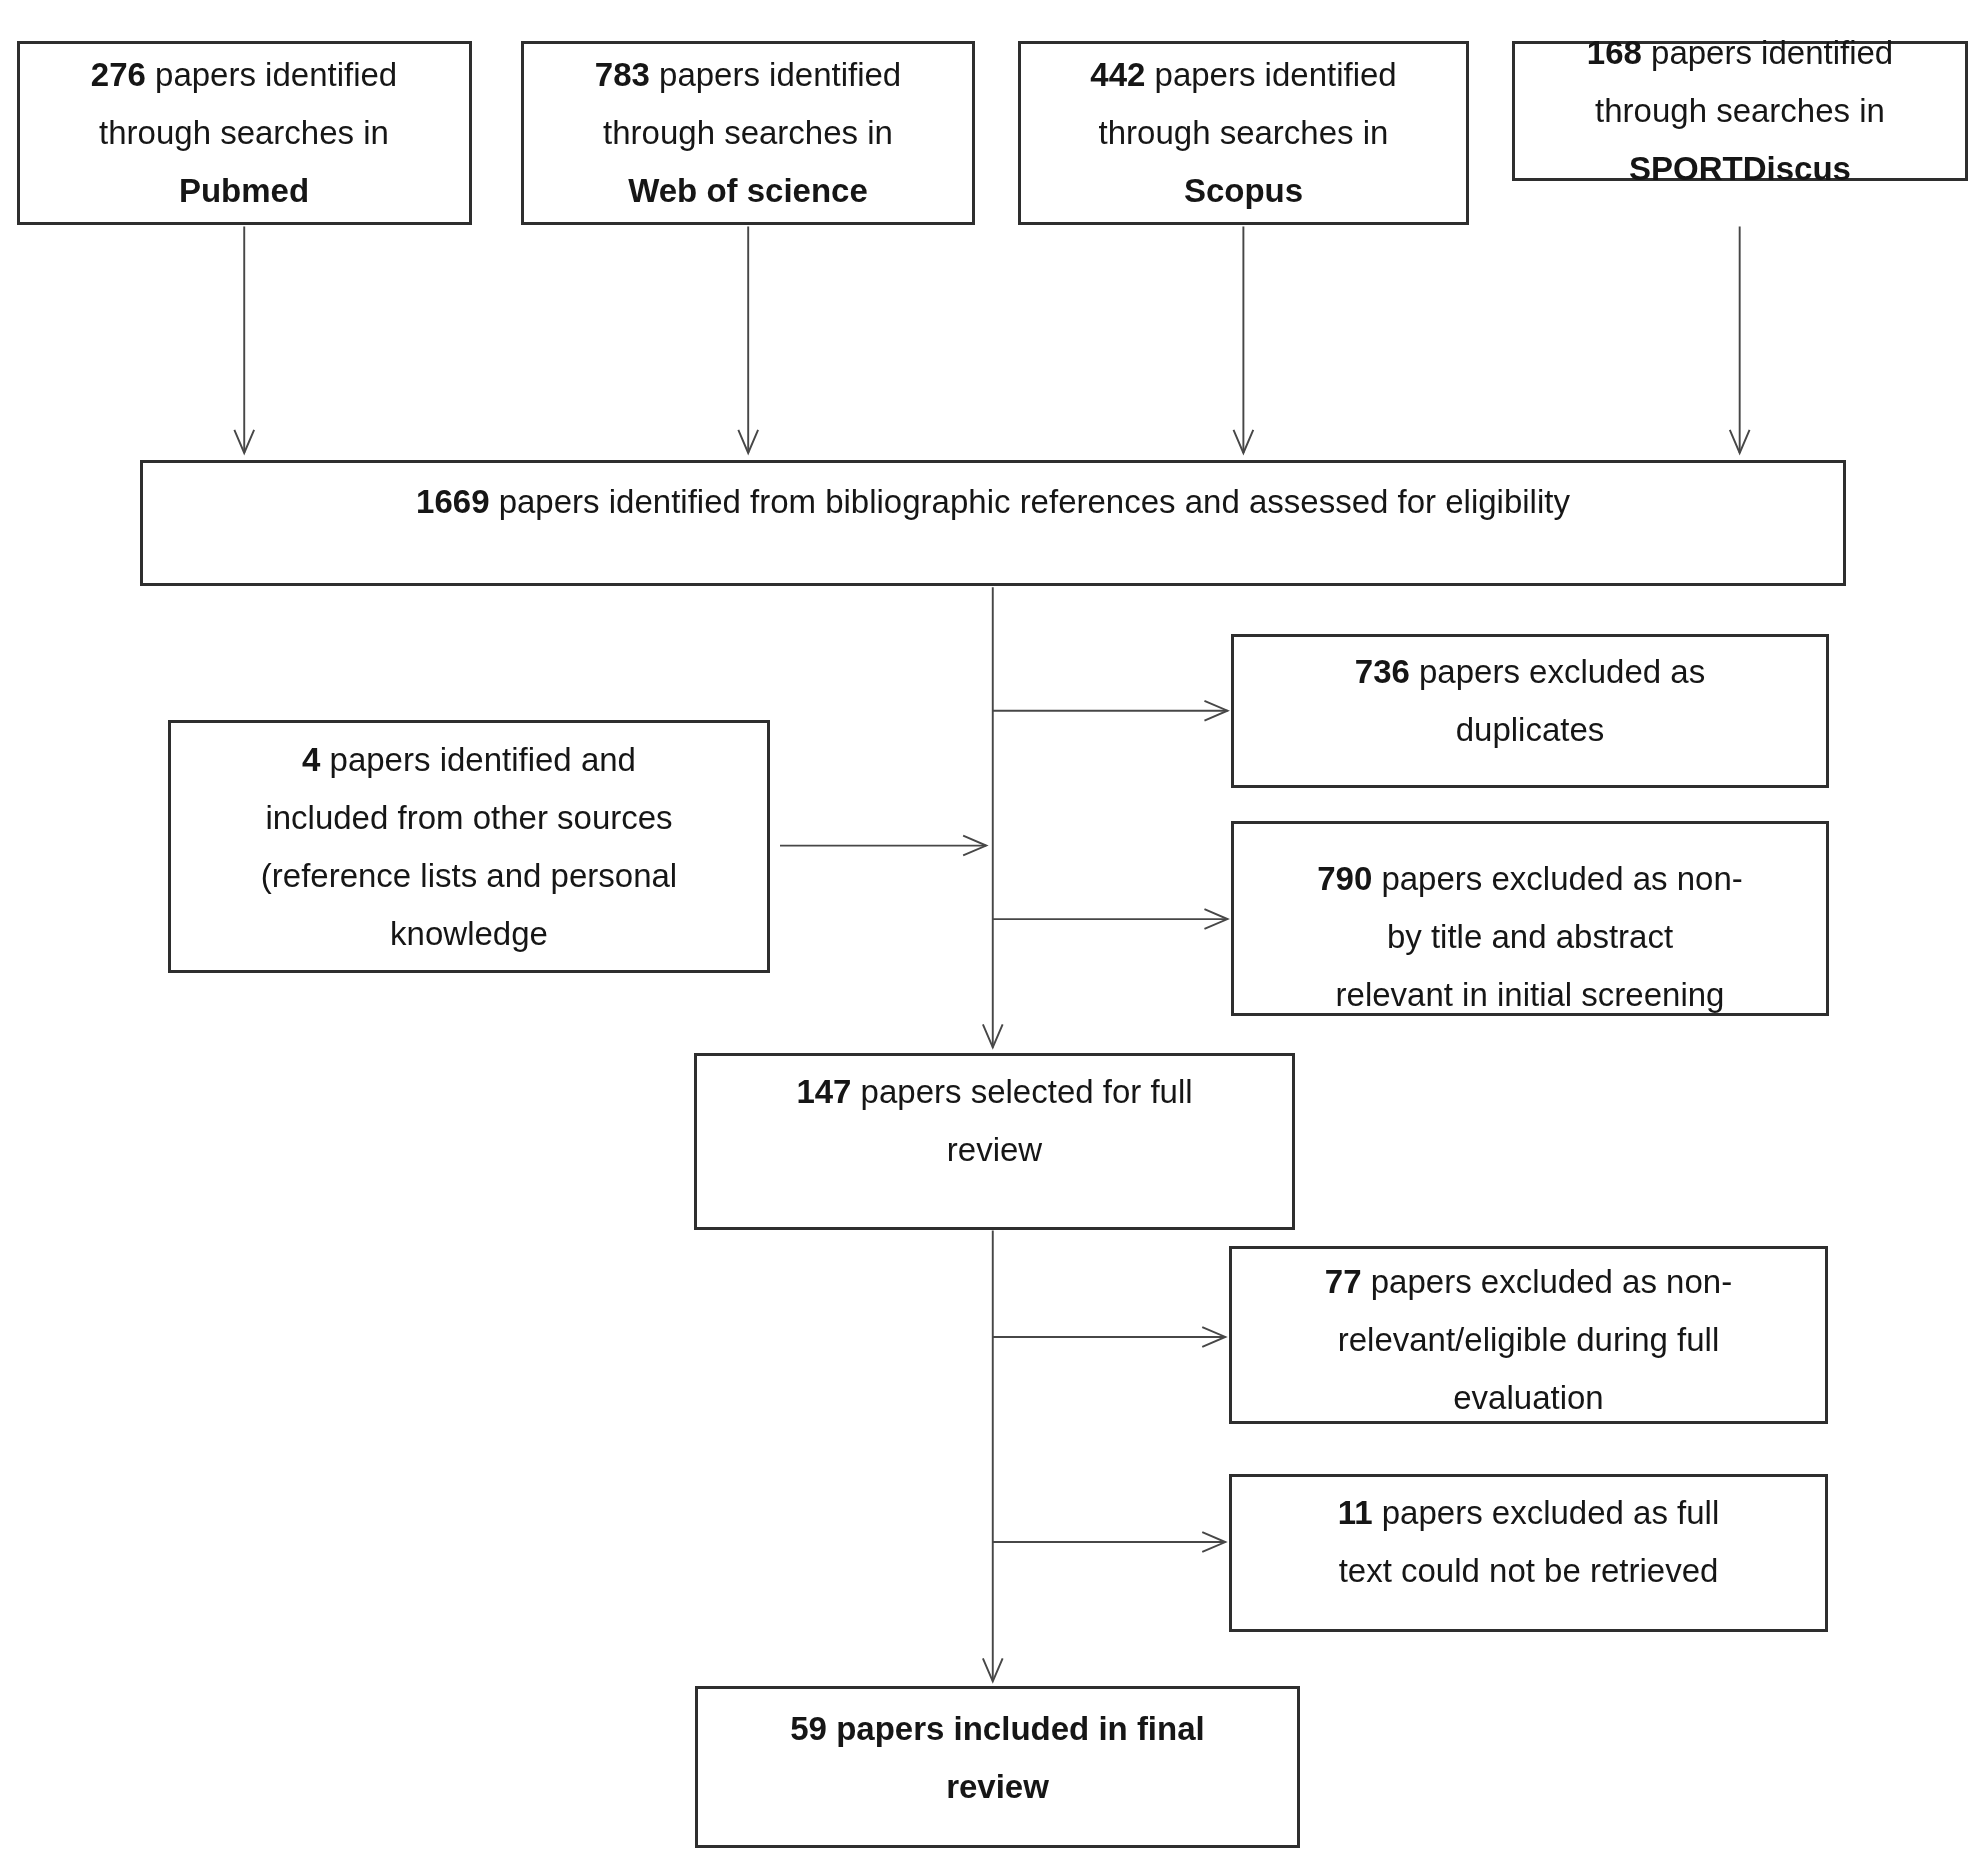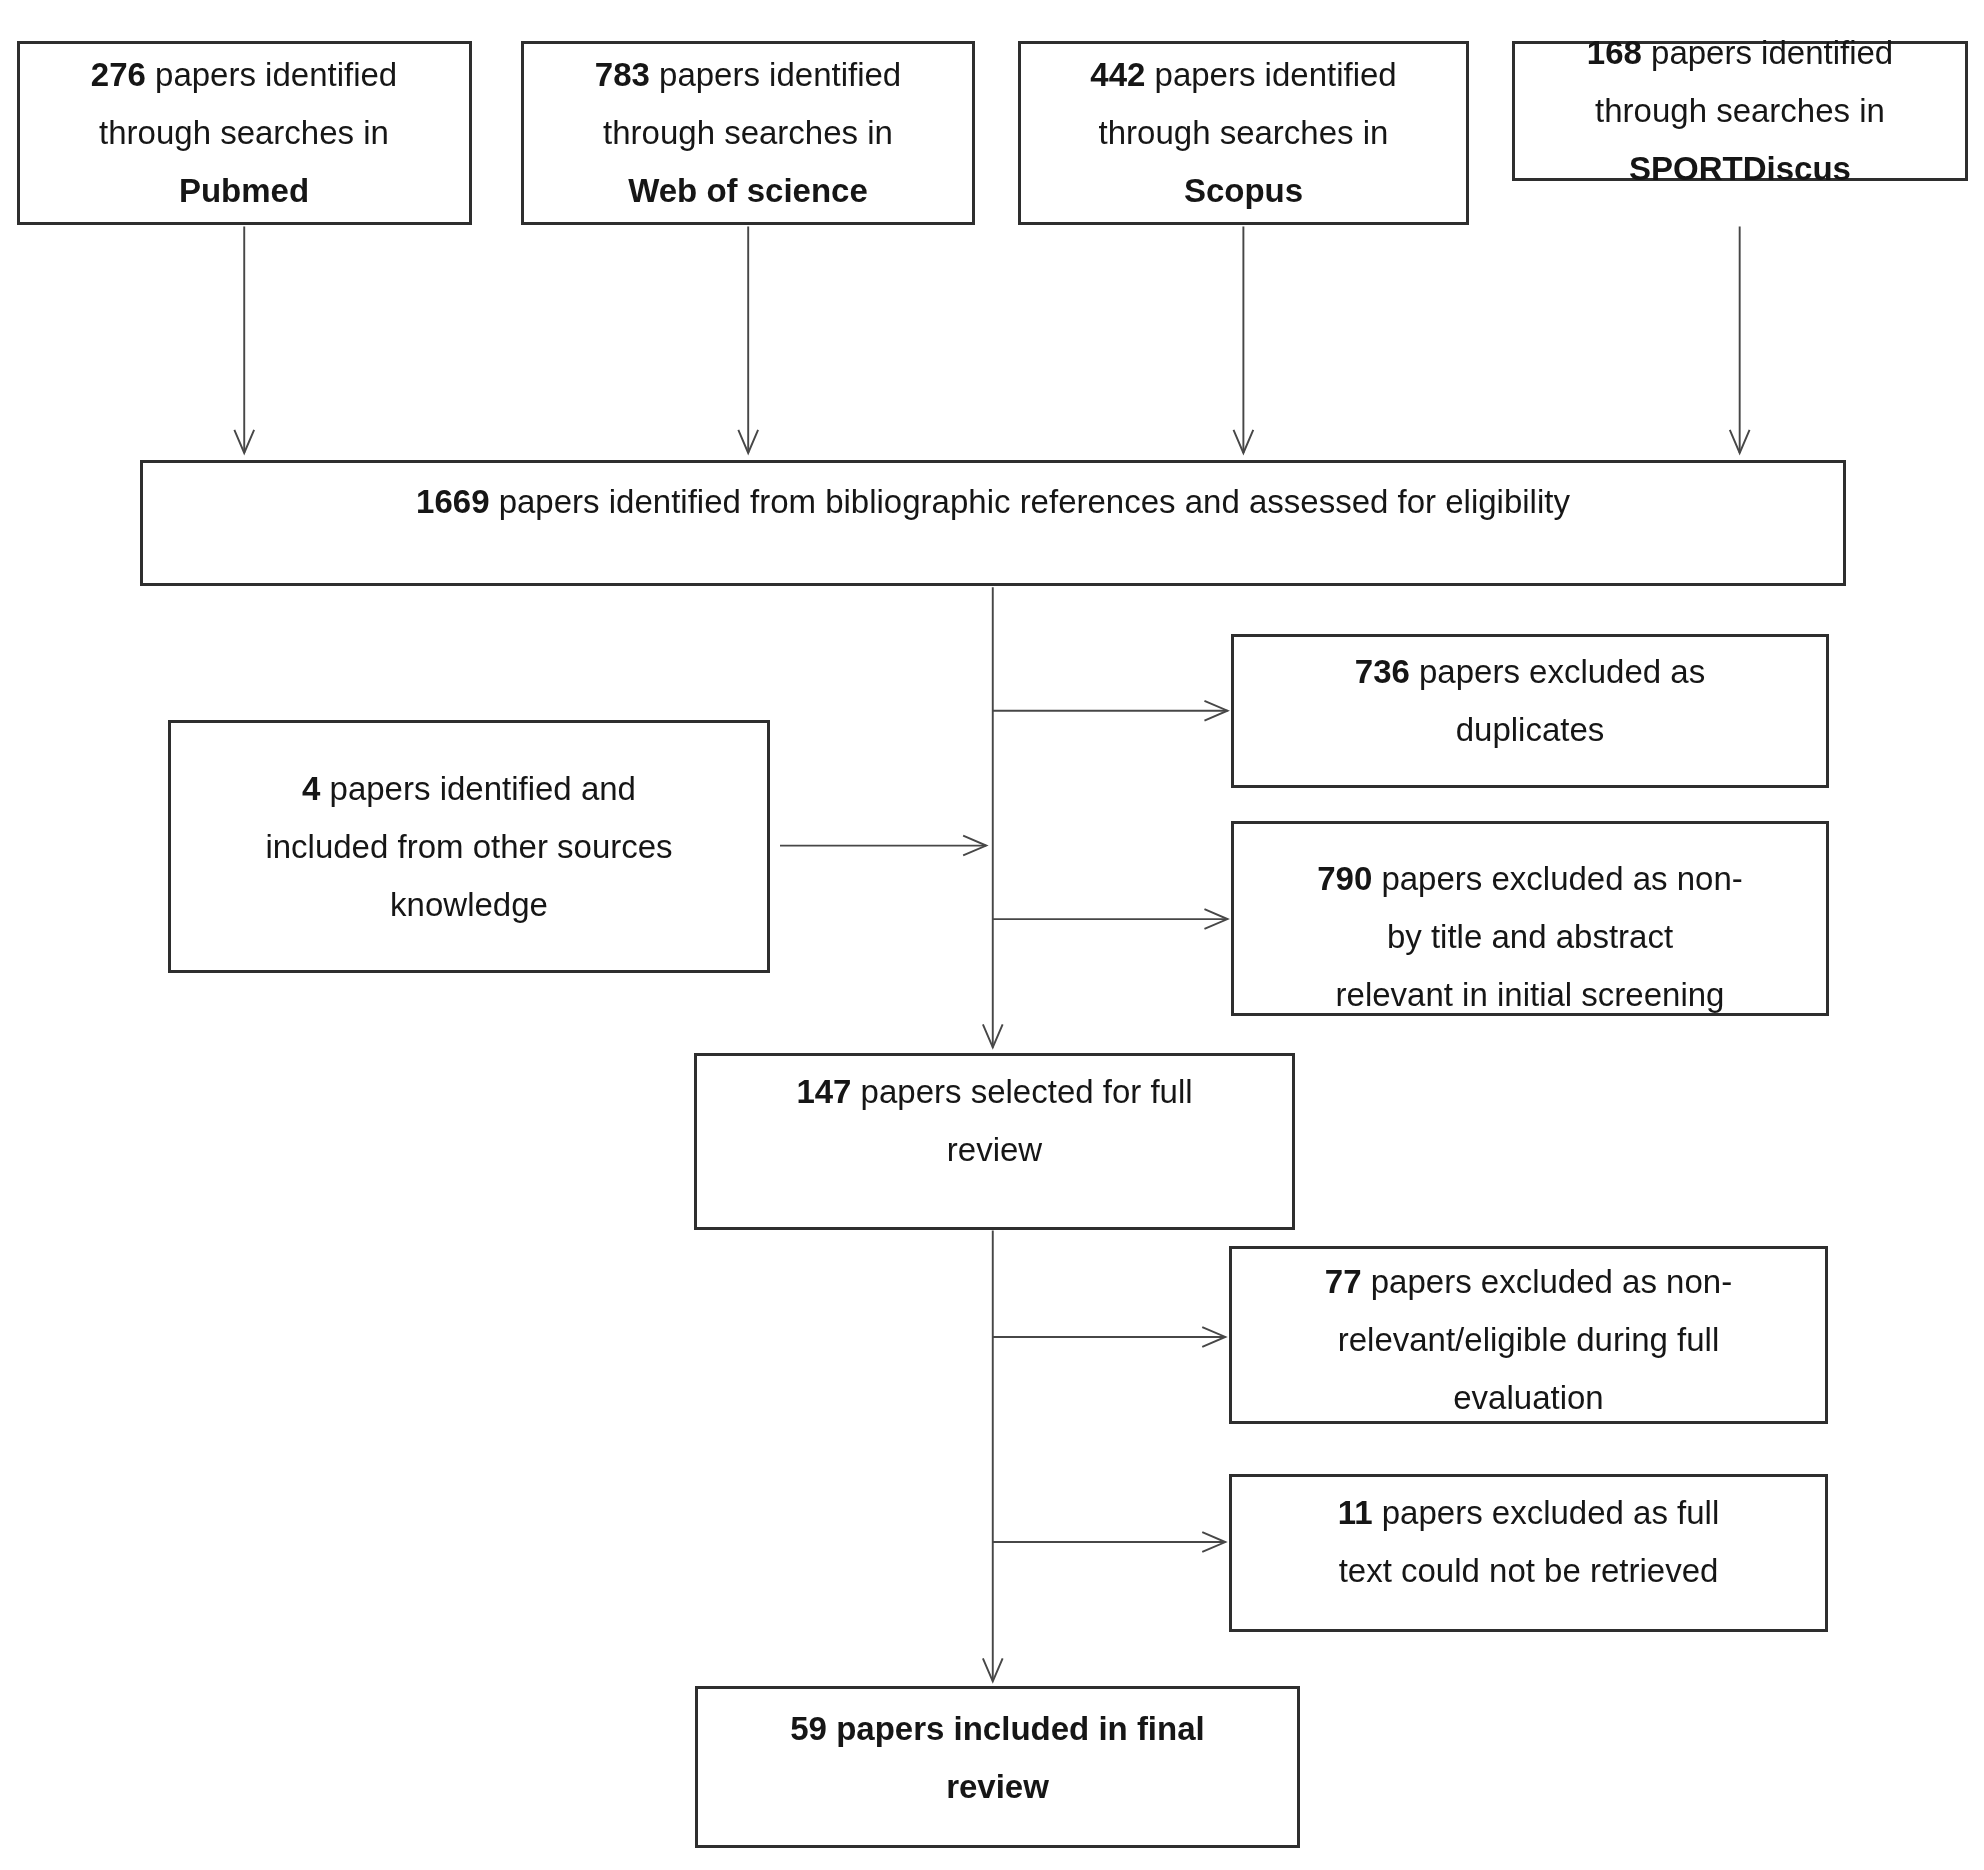--- a/index.html
+++ b/index.html
@@ -129,20 +129,21 @@
     <div class="bl bold">SPORTDiscus</div>
   </div>
 
   <div id="box-pooled" class="box vtop">
     <div class="bl"><b>1669</b><span> papers identified from bibliographic references and assessed for eligibility</span></div>
   </div>
 
   <div id="box-other-sources" class="box vcenter">
     <div class="bl"><b>4</b><span> papers identified and</span></div>
     <div class="bl">included from other sources</div>
+    <div class="bl">(reference lists and personal</div>
     <div class="bl">knowledge</div>
   </div>
 
   <div id="box-duplicates" class="box vtop">
     <div class="bl"><b>736</b><span> papers excluded as</span></div>
     <div class="bl">duplicates</div>
   </div>
 
   <div id="box-screening" class="box vtop">
     <div class="bl"><b>790</b><span> papers excluded as non-</span></div>

